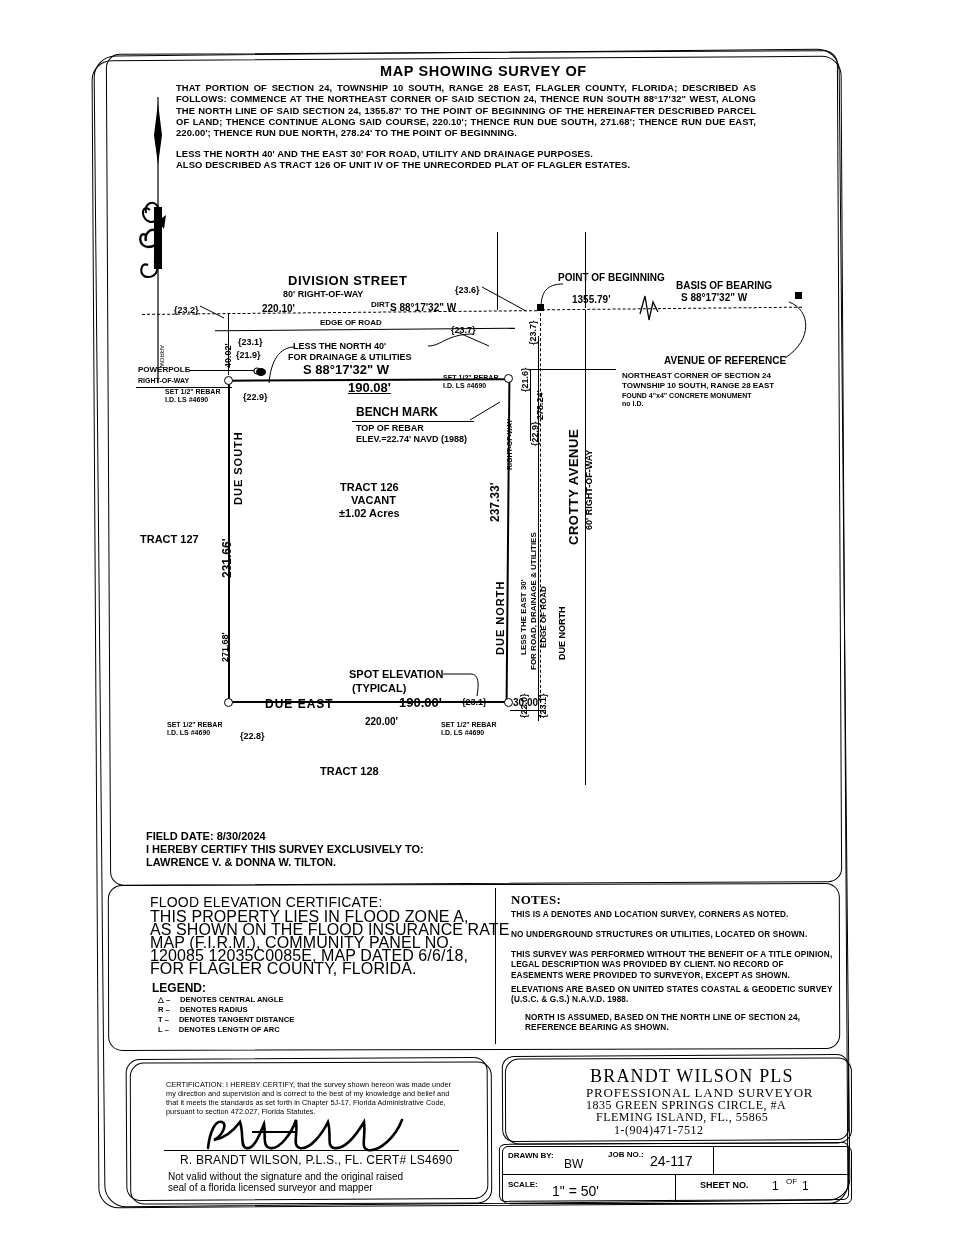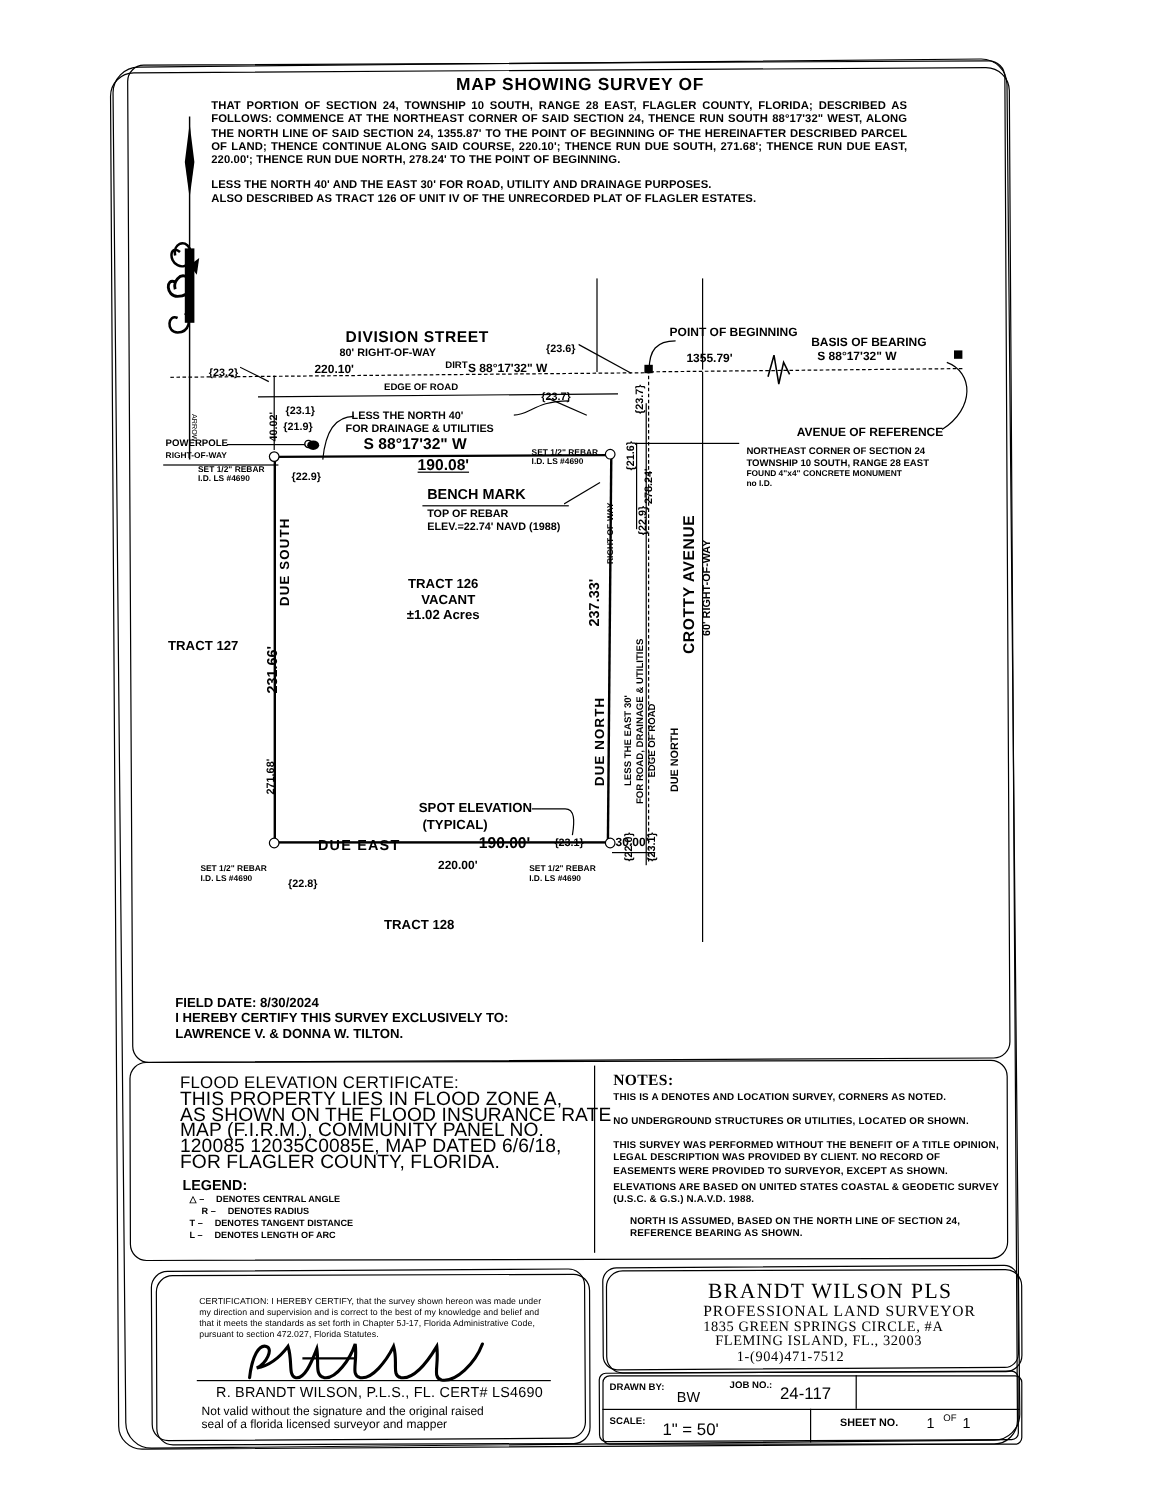--- a/index.html
+++ b/index.html
@@ -299,21 +299,21 @@
 <div class="abs flood-p nw" style="left:150px;top:936px;">MAP (F.I.R.M.), COMMUNITY PANEL NO.</div>
 <div class="abs flood-p nw" style="left:150px;top:949px;">120085 12035C0085E, MAP DATED 6/6/18,</div>
 <div class="abs flood-p nw" style="left:150px;top:962px;">FOR FLAGLER COUNTY, FLORIDA.</div>
 
 <div class="abs t12 blk nw" style="left:152px;top:981px;">LEGEND:</div>
 <div class="abs legend-r nw" style="left:158px;top:995px;">
   <span>△</span>
   <span style="display:inline-block;width:12px;">–</span>
   <span>DENOTES CENTRAL ANGLE</span>
 </div>
-<div class="abs legend-r nw" style="left:158px;top:1005px;margin-left:10px;">
+<div class="abs legend-r nw" style="left:158px;top:1005px;">
   <span>R</span>
   <span style="display:inline-block;width:12px;">–</span>
   <span>DENOTES RADIUS</span>
 </div>
 <div class="abs legend-r nw" style="left:158px;top:1015px;">
   <span>T</span>
   <span style="display:inline-block;width:12px;">–</span>
   <span>DENOTES TANGENT DISTANCE</span>
 </div>
 <div class="abs legend-r nw" style="left:158px;top:1025px;">
@@ -349,21 +349,21 @@
 <div class="abs t12 nw" style="left:180px;top:1153px;letter-spacing:.2px;">R. BRANDT WILSON, P.L.S., FL. CERT# LS4690</div>
 <div class="abs t10 nw" style="left:168px;top:1171px;">Not valid without the signature and the original raised</div>
 <div class="abs t10 nw" style="left:168px;top:1182px;">seal of a florida licensed surveyor and mapper</div>
 
 <div class="panel" id="title-panel-2"></div>
 <div class="panel" id="title-panel"></div>
 
 <div class="abs tb-name t18 nw" style="left:590px;top:1066px;letter-spacing:1.2px;">BRANDT WILSON PLS</div>
 <div class="abs tb-name t13 nw" style="left:586px;top:1085px;letter-spacing:.8px;">PROFESSIONAL LAND SURVEYOR</div>
 <div class="abs tb-name t12 nw" style="left:586px;top:1098px;letter-spacing:.5px;">1835 GREEN SPRINGS CIRCLE, #A</div>
-<div class="abs tb-name t12 nw" style="left:596px;top:1110px;letter-spacing:.5px;">FLEMING ISLAND, FL., 32003</div>
+<div class="abs tb-name t12 nw" style="left:596px;top:1110px;letter-spacing:.5px;">FLEMING ISLAND, FL., 55865</div>
 <div class="abs tb-name t12 nw" style="left:614px;top:1123px;letter-spacing:.5px;">1-(904)471-7512</div>
 
 <div class="panel" id="tb-grid-2"></div>
 <div class="panel" id="tb-grid"></div>
 <div class="solid" style="left:502px;top:1174px;width:348px;height:1.3px;"></div>
 <div class="solid" style="left:713px;top:1146px;width:1.3px;height:28px;"></div>
 <div class="solid" style="left:675px;top:1174px;width:1.3px;height:28px;"></div>
 
 <div class="abs t8 blk nw" style="left:508px;top:1151px;">DRAWN BY:</div>
 <div class="abs t12 nw" style="left:564px;top:1157px;">BW</div>

